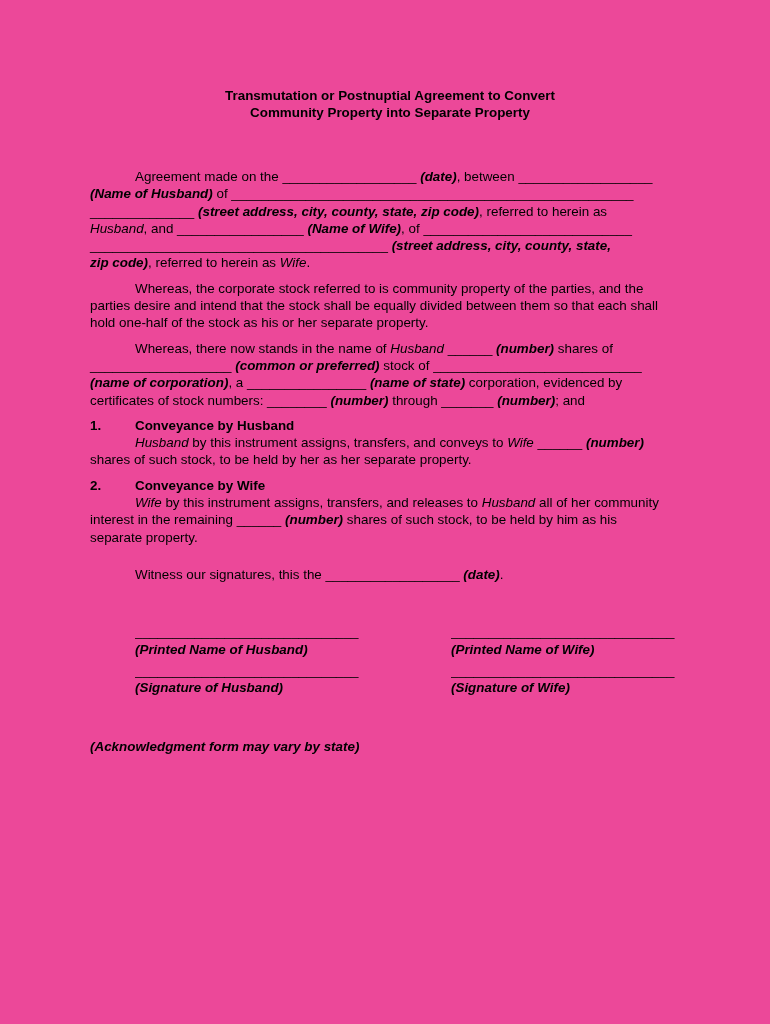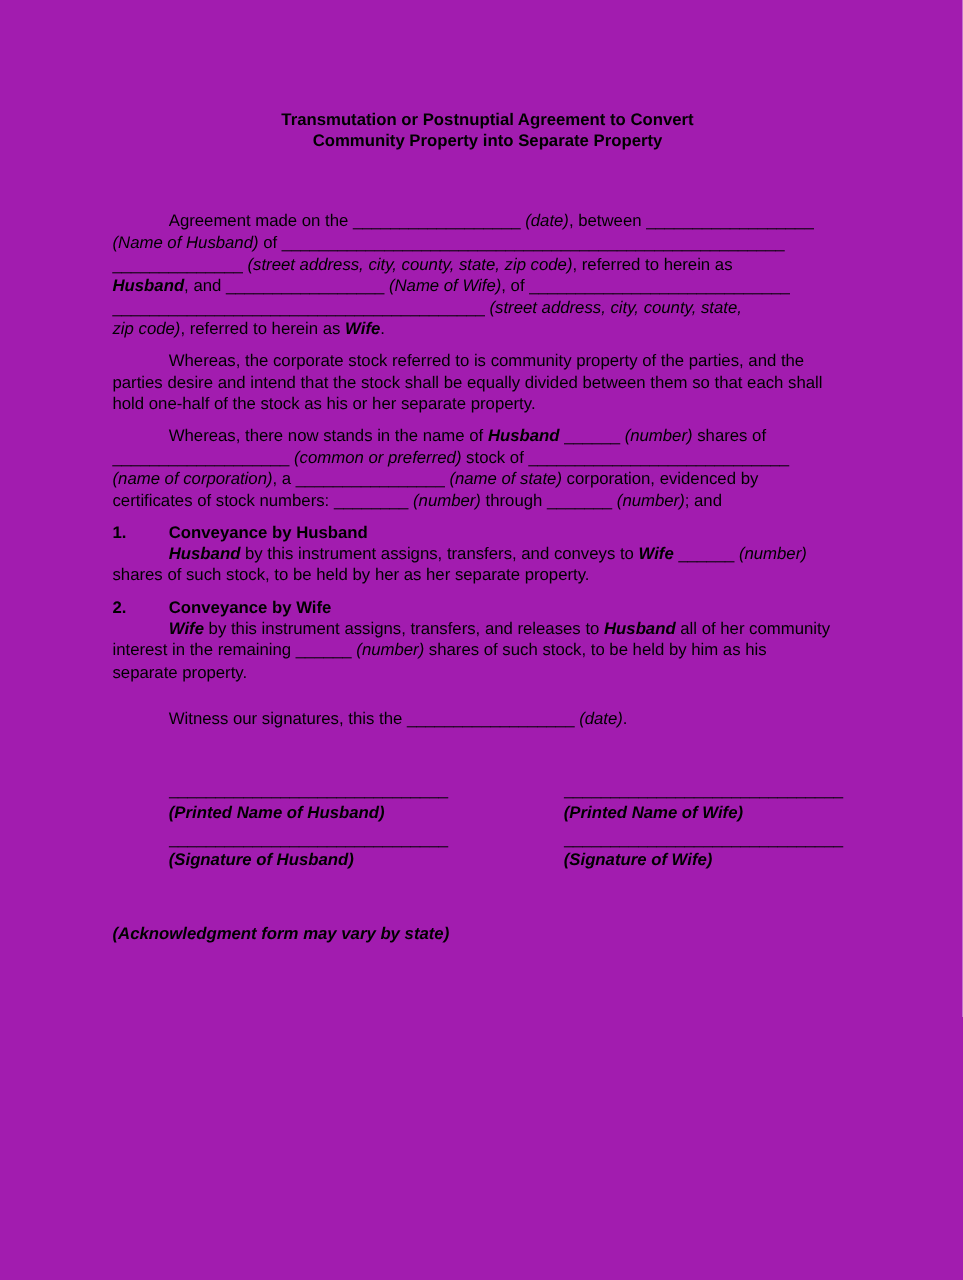--- a/index.html
+++ b/index.html
@@ -1,40 +1,40 @@
 <!DOCTYPE html>
 <html><head>
 <meta charset="utf-8">
 <style>
   html, body { margin: 0; padding: 0; background: #ffffff; }
   .page {
     width: 770px;
     min-height: 1024px;
     box-sizing: border-box;
     padding: 88px 80px 24px 90px;
-    background: #a21caf;
+    background: #ec4899;
     color: #000000;
     font-family: "Liberation Sans", sans-serif;
     font-size: 13.4px;
     line-height: 17.3px;
   }
   .title {
     text-align: center;
     font-weight: bold;
     line-height: 16.5px;
     margin-bottom: 47px;
   }
   .para {
     margin: 0 0 8px 0;
     white-space: pre-wrap;
     overflow-wrap: break-word;
     text-indent: 45px;
   }
-  .run-i  { font-style: italic; font-weight: bold; }
-  .run-bi { font-style: italic; font-weight: normal; }
+  .run-i  { font-style: italic; }
+  .run-bi { font-style: italic; font-weight: bold; }
   .sec-head {
     display: flex;
     font-weight: bold;
     margin: 8px 0 0 0;
   }
   .sec-num { width: 45px; flex: none; }
   .witness { margin-top: 20px; }
   .sig-block {
     display: flex;
     gap: 86px;

